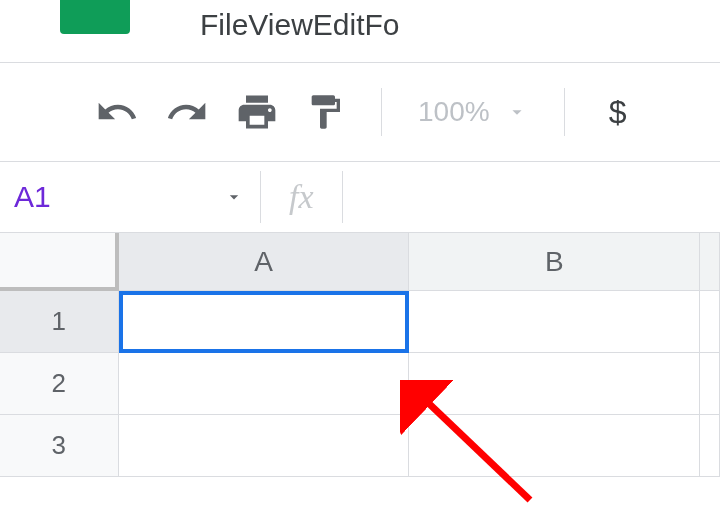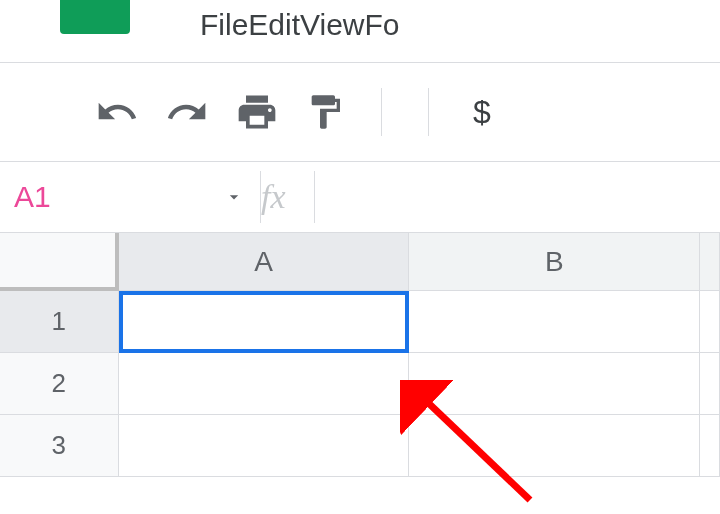--- a/index.html
+++ b/index.html
@@ -81,35 +81,36 @@
       border-bottom: 1px solid #dadce0;
     }
     .namebox {
       display: flex;
       align-items: center;
       justify-content: space-between;
       width: 260px;
       padding: 0 16px 0 14px;
       height: 100%;
       font-size: 30px;
-      color: #ec4899;
+      color: #6d28d9;
     }
     .namebox-dd {
       color: #5f6368;
     }
     .vsep2 {
       width: 1px;
       height: 52px;
       background: #dadce0;
     }
     .fx {
       font-family: Georgia, "Times New Roman", serif;
       font-style: italic;
       font-size: 34px;
       color: #c6c9cc;
+      margin-left: 28px;
     }
     .sheet {
       position: relative;
     }
     .col-headers {
       display: flex;
       height: 58px;
     }
     .corner {
       width: 120px;
@@ -169,22 +170,22 @@
       pointer-events: none;
     }
   </style>
 </head>
 <body>
 
 <div class="top-area">
   <div class="logo"></div>
   <div class="menu-bar">
     <div class="menu-item">File</div>
+    <div class="menu-item">View</div>
     <div class="menu-item">Edit</div>
-    <div class="menu-item">View</div>
     <div class="menu-item">Fo</div>
   </div>
 </div>
 
 <div class="divider-h"></div>
 
 <div class="toolbar">
   <div class="tool-icon">
     <svg width="44" height="44" viewBox="0 0 24 24">
         <path fill="#5f6368" d="M12.5 8c-2.65 0-5.05 1-6.9 2.6L2 7v9h9l-3.62-3.62c1.39-1.16 3.16-1.88 5.12-1.88 3.54 0 6.55 2.31 7.6 5.5l2.37-.78C21.08 11.03 17.15 8 12.5 8z"></path>
@@ -199,20 +200,26 @@
     <svg width="44" height="44" viewBox="0 0 24 24">
         <path fill="#5f6368" d="M19 8H5c-1.66 0-3 1.34-3 3v6h4v4h12v-4h4v-6c0-1.66-1.34-3-3-3zm-3 11H8v-5h8v5zm3-7c-.55 0-1-.45-1-1s.45-1 1-1 1 .45 1 1-.45 1-1 1zm-1-9H6v4h12V3z"></path>
       </svg>
   </div>
   <div class="tool-icon">
     <svg width="40" height="40" viewBox="0 0 24 24">
         <path fill="#5f6368" d="M18 4V3c0-.55-.45-1-1-1H5c-.55 0-1 .45-1 1v4c0 .55.45 1 1 1h12c.55 0 1-.45 1-1V6h1v4H9v11c0 .55.45 1 1 1h2c.55 0 1-.45 1-1v-9h8V4h-3z"></path>
       </svg>
   </div>
   <div class="vsep"></div>
+  <div class="zoom">
+    <span>100%</span>
+    <svg width="22" height="22" viewBox="0 0 24 24">
+        <path fill="#bdc1c6" d="M7 10l5 5 5-5z"></path>
+      </svg>
+  </div>
   <div class="vsep"></div>
   <div class="dollar">$</div>
 </div>
 
 <div class="namebox-row">
   <div class="namebox">
     <span>A1</span>
     <svg class="namebox-dd" width="20" height="20" viewBox="0 0 24 24">
         <path fill="#5f6368" d="M7 10l5 5 5-5z"></path>
       </svg>

